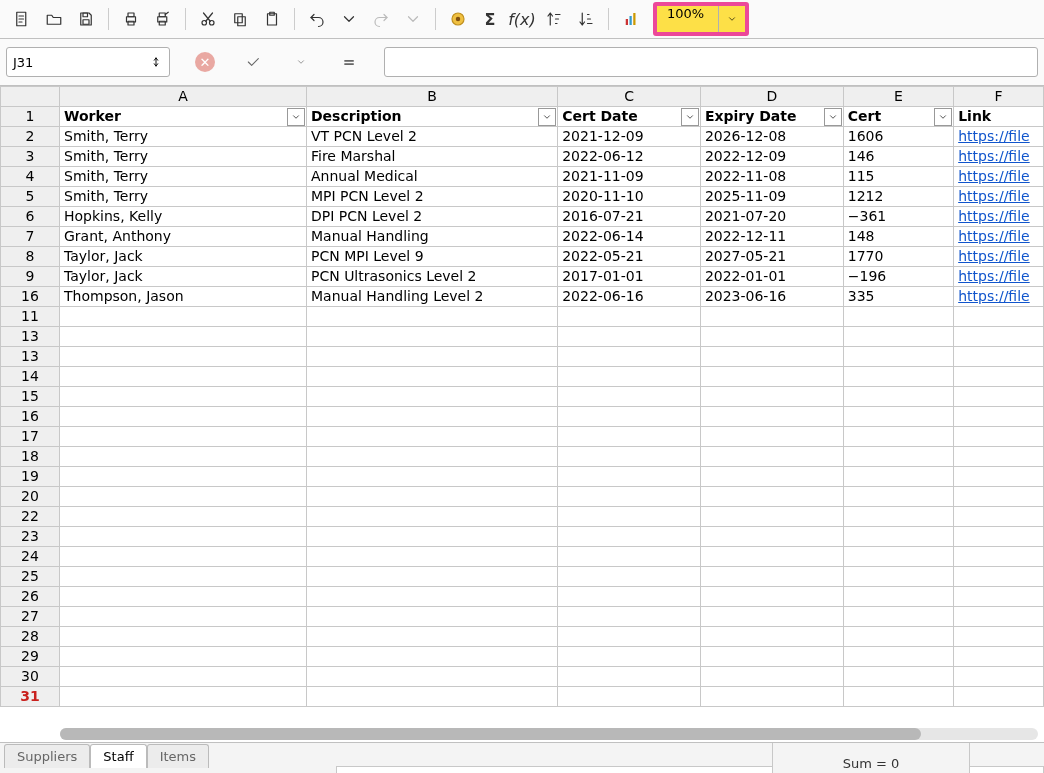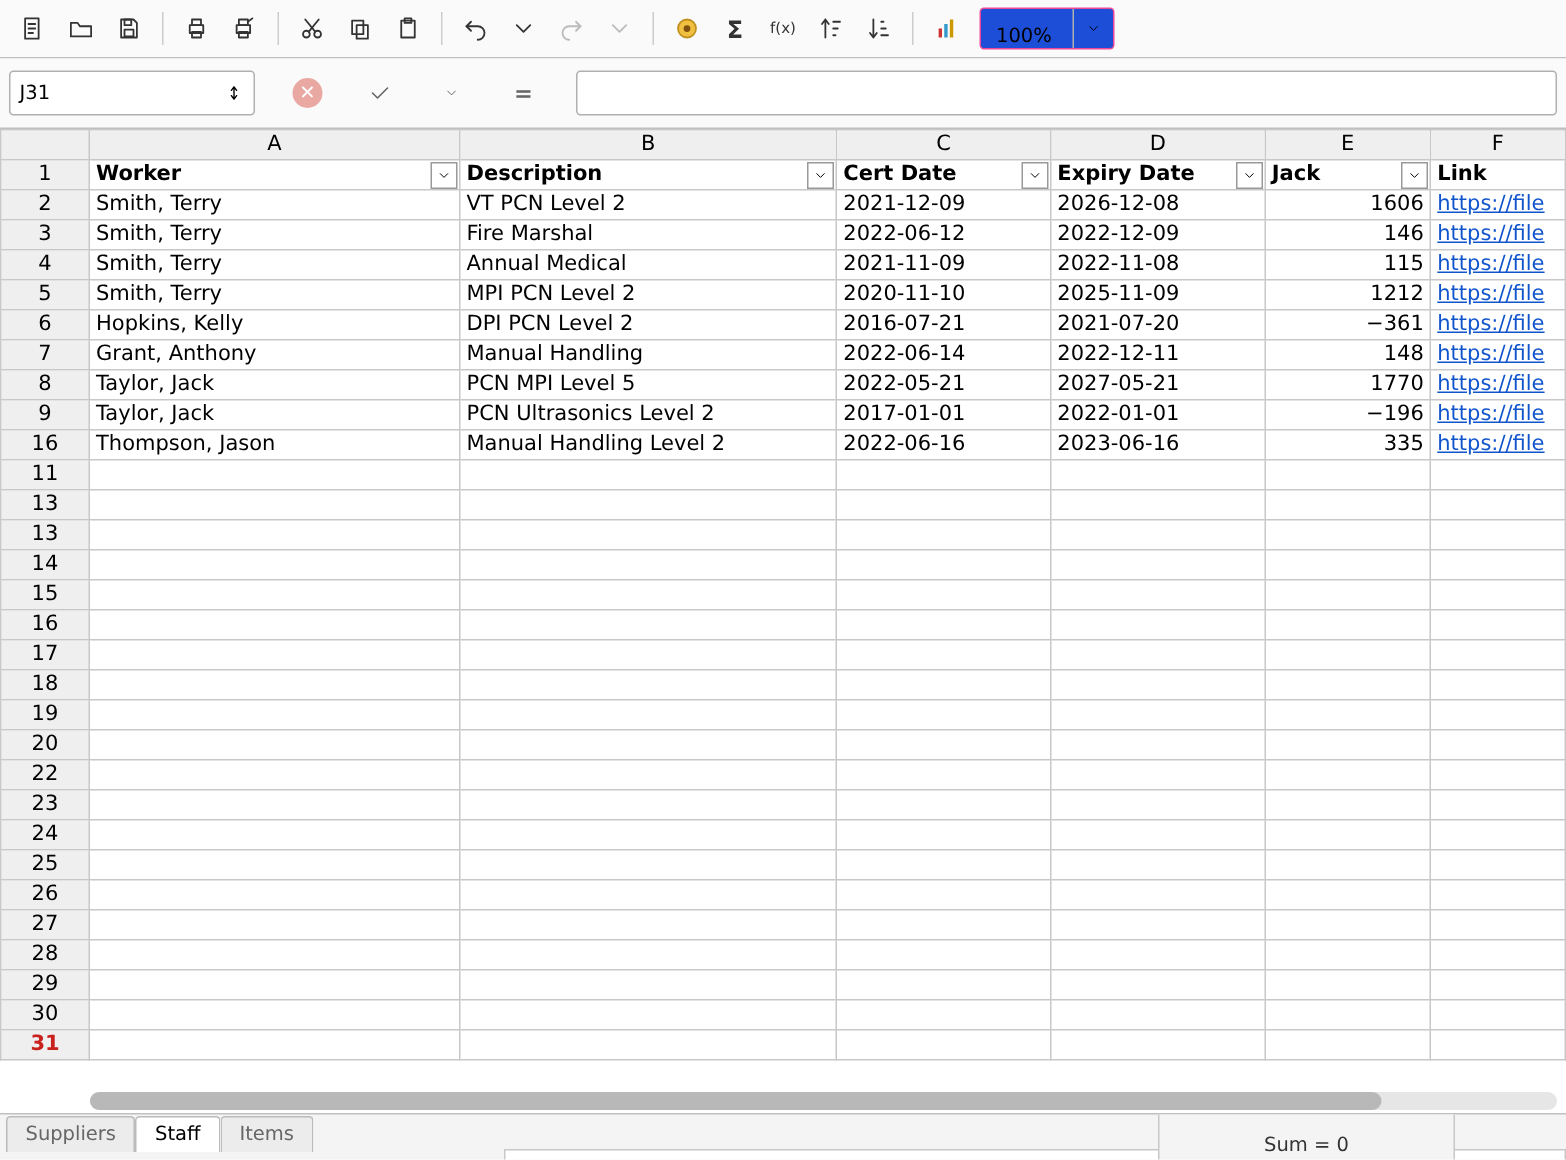--- a/index.html
+++ b/index.html
@@ -1,36 +1,36 @@
 <!DOCTYPE html>
 <html><head>
 <meta charset="utf-8">
 <style>
 html,body{margin:0;padding:0;width:1044px;height:773px;font-family:"DejaVu Sans","Liberation Sans",Arial,sans-serif;font-size:13px;color:#000;background:#fff;overflow:hidden}
 .toolbar{height:38px;border-bottom:1px solid #c0c0c0;display:flex;align-items:center;padding:0 8px;gap:4px;background:#fafafa}
 .tbtn{width:28px;height:28px;display:flex;align-items:center;justify-content:center;border-radius:3px;color:#333}
 .tbtn svg{width:18px;height:18px}
 .tsep{width:1px;height:22px;background:#ccc;margin:0 4px}
-.zoom-box{display:flex;align-items:flex-end;border:1px solid #ec4899;border-radius:3px;height:26px;margin-left:4px;background:#1d4ed8}
+.zoom-box{display:flex;align-items:flex-start;border:4px solid #ec4899;border-radius:3px;height:26px;margin-left:4px;background:#fde047}
 .zoom-box span{padding:0 14px 0 10px}
 .zoom-box .dd{width:26px;height:26px;border-left:1px solid #b0b0b0;display:flex;align-items:center;justify-content:center}
 .formula-bar{height:38px;border-bottom:1px solid #c0c0c0;display:flex;align-items:center;padding:4px 6px;gap:22px;background:#fafafa}
 .cellref{width:150px;height:28px;border:1px solid #b0b0b0;border-radius:3px;display:flex;align-items:center;justify-content:space-between;padding:0 6px;background:#fff}
 .fbtn{width:26px;height:26px;display:flex;align-items:center;justify-content:center;color:#666}
 .formula-input{flex:1;height:28px;border:1px solid #b0b0b0;border-radius:3px;background:#fff}
 .cancel-badge{width:20px;height:20px;border-radius:10px;background:#e9a8a2;color:#fff;display:flex;align-items:center;justify-content:center;font-weight:bold;font-size:13px}
 .sheet-wrap{position:relative;height:656px;overflow:hidden}
 table.sheet{border-collapse:collapse;table-layout:fixed}
 table.sheet th,table.sheet td{border:1px solid #c8c8c8;height:19px;padding:0 4px;white-space:nowrap;overflow:hidden;font-size:14px;line-height:19px}
 th.colhead{background:#efefef;font-weight:normal;text-align:center;position:relative;height:19px}
 th.rowhead{background:#efefef;font-weight:normal;text-align:center;width:50px;min-width:50px;font-size:13px}
 th.rowhead.active{color:#c9211e;font-weight:bold}
 td.hcell{font-weight:bold;position:relative}
 .filter-btn{position:absolute;right:1px;top:1px;width:16px;height:16px;border:1px solid #999;background:#fff;display:flex;align-items:center;justify-content:center}
-.num{text-align:right}
+.num{}
 a.lk{color:#1155cc;text-decoration:underline}
 .hscroll{position:absolute;left:60px;right:6px;bottom:2px;height:12px;background:#e6e6e6;border-radius:6px}
 .hscroll .thumb{position:absolute;left:0;top:0;height:12px;width:88%;background:#b8b8b8;border-radius:6px}
 .bottombar{height:40px;border-top:1px solid #c0c0c0;display:flex;align-items:stretch;background:#f4f4f4;position:relative}
 .tabs{display:flex;align-items:flex-end;height:24px;margin-top:0;padding-left:4px}
 .tab{padding:4px 12px;border:1px solid #bbb;border-bottom:none;margin-right:0;background:#ececec;color:#666;font-size:13px;border-radius:3px 3px 0 0;position:relative;top:1px}
 .tab.active{background:#fff;color:#000}
 .sumbox{position:absolute;right:74px;top:0;bottom:0;width:196px;border-left:1px solid #c8c8c8;border-right:1px solid #c8c8c8;display:flex;align-items:center;justify-content:center;font-size:13px;color:#333;background:#f4f4f4}
 .bottom-inner{position:absolute;left:336px;right:0;bottom:0;height:16px;border:1px solid #c8c8c8;border-bottom:none;background:#fff}
 svg{stroke:currentColor;stroke-width:1.6;fill:none;stroke-linecap:round;stroke-linejoin:round}
@@ -121,21 +121,21 @@
   <div class="tbtn">
       <svg viewBox="0 0 24 24">
         <circle cx="12" cy="12" r="8" fill="#f0c040" stroke="#c09020"></circle>
         <circle cx="12" cy="12" r="3" fill="#805010" stroke="none"></circle>
       </svg>
     </div>
   <div class="tbtn">
       <span style="font-size:16px;font-weight:bold">Σ</span>
     </div>
   <div class="tbtn">
-      <span style="font-size:10px">f(x)</span>
+      <span style="font-style:italic;font-size:16px">f(x)</span>
     </div>
   <div class="tbtn">
       <svg viewBox="0 0 24 24">
         <path d="M7 4v16M4 8l3-4 3 4"></path>
         <path d="M14 6h6M14 12h4M14 18h2"></path>
       </svg>
     </div>
   <div class="tbtn">
       <svg viewBox="0 0 24 24">
         <path d="M7 4v16M4 16l3 4 3-4"></path>
@@ -222,21 +222,21 @@
     <td class="hcell"><span>Cert Date</span><span class="filter-btn">
               <svg class="chev" viewBox="0 0 24 24" width="8" height="8">
                 <path d="M6 9l6 6 6-6"></path>
               </svg>
             </span></td>
     <td class="hcell"><span>Expiry Date</span><span class="filter-btn">
               <svg class="chev" viewBox="0 0 24 24" width="8" height="8">
                 <path d="M6 9l6 6 6-6"></path>
               </svg>
             </span></td>
-    <td class="hcell"><span>Jack</span><span class="filter-btn">
+    <td class="hcell"><span>Cert</span><span class="filter-btn">
               <svg class="chev" viewBox="0 0 24 24" width="8" height="8">
                 <path d="M6 9l6 6 6-6"></path>
               </svg>
             </span></td>
     <td class="hcell"><span>Link</span></td>
   </tr>
   </tbody>
       <tbody id="data-body">
         <tr>
           <th class="rowhead">2</th>
@@ -288,21 +288,21 @@
           <td>Grant, Anthony</td>
           <td>Manual Handling</td>
           <td>2022-06-14</td>
           <td>2022-12-11</td>
           <td class="num">148</td>
           <td><a class="lk">https://file</a></td>
         </tr>
         <tr>
           <th class="rowhead">8</th>
           <td>Taylor, Jack</td>
-          <td>PCN MPI Level 5</td>
+          <td>PCN MPI Level 9</td>
           <td>2022-05-21</td>
           <td>2027-05-21</td>
           <td class="num">1770</td>
           <td><a class="lk">https://file</a></td>
         </tr>
         <tr>
           <th class="rowhead">9</th>
           <td>Taylor, Jack</td>
           <td>PCN Ultrasonics Level 2</td>
           <td>2017-01-01</td>

